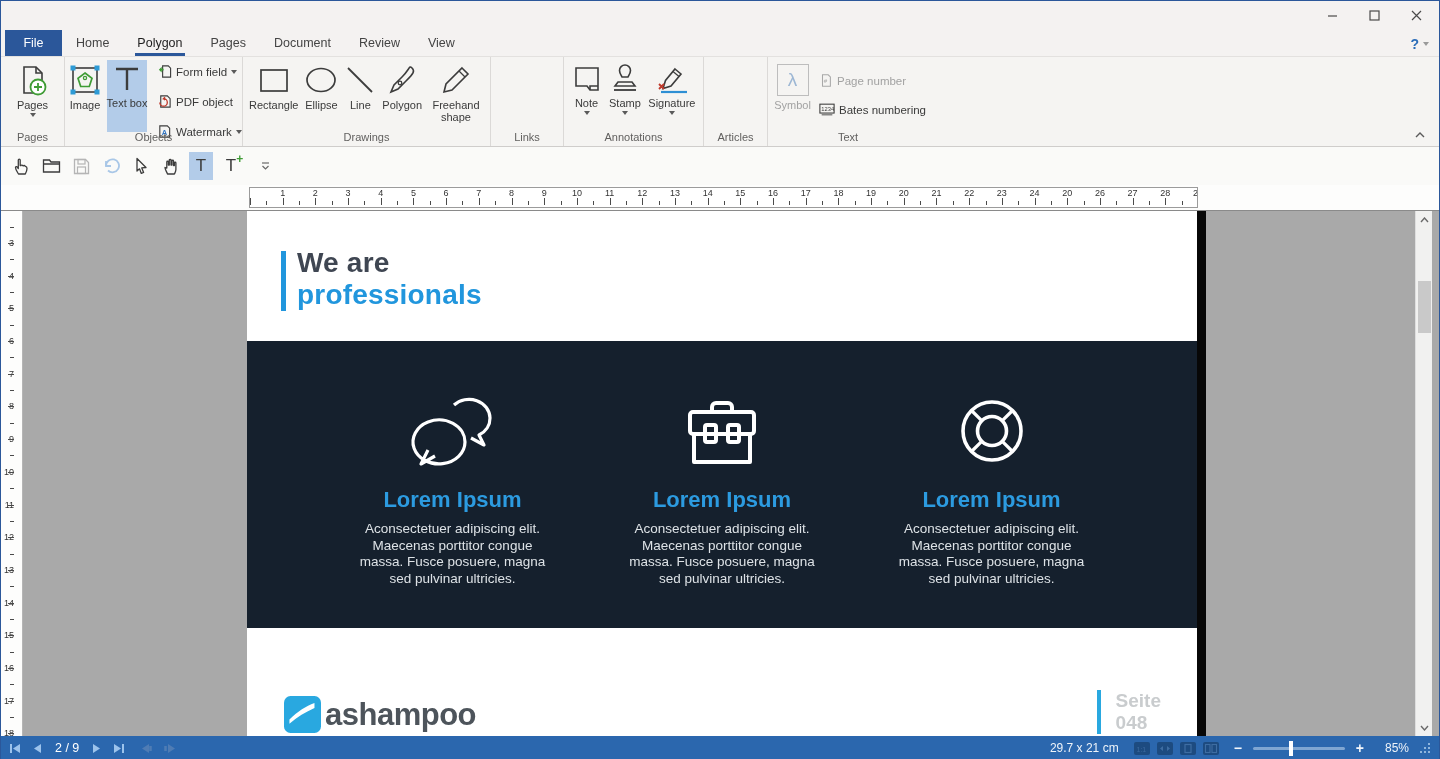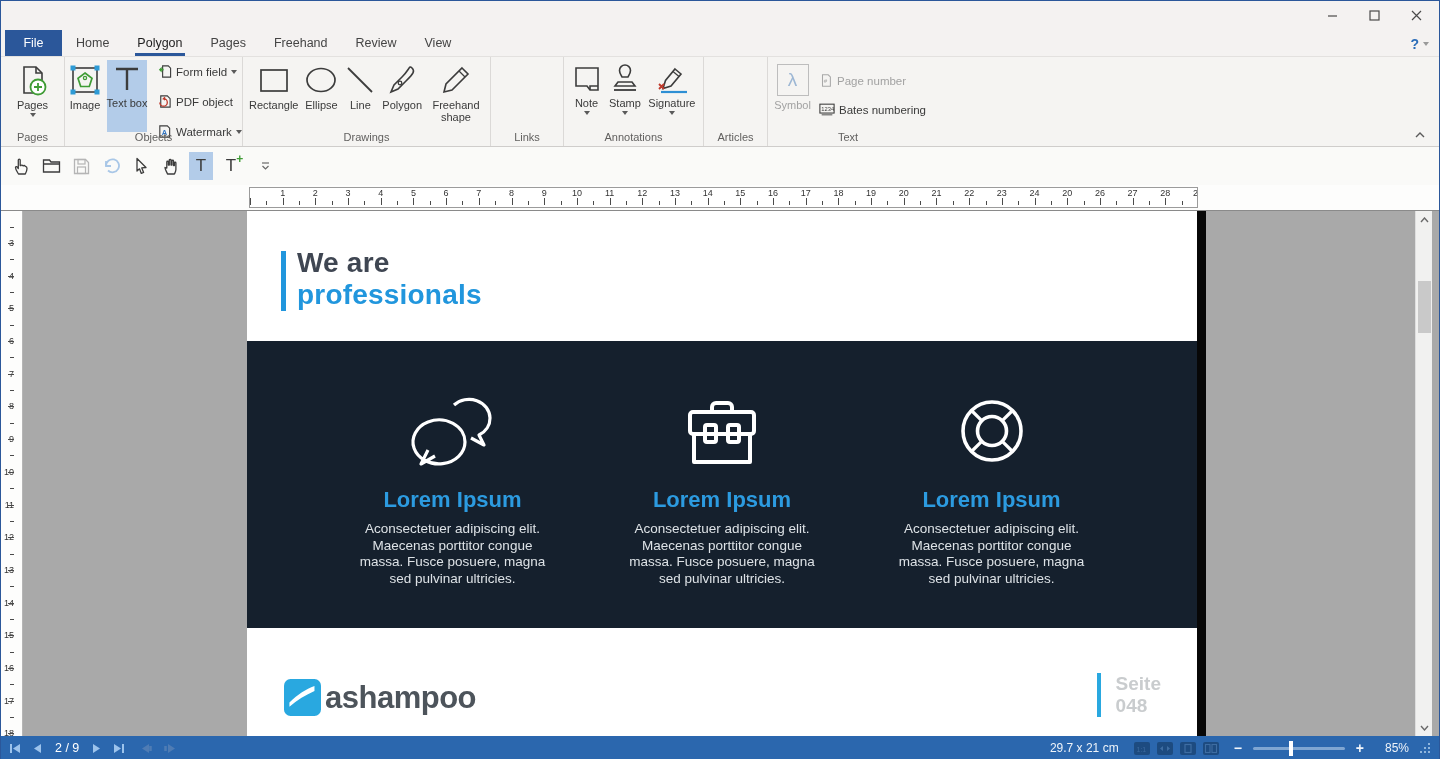--- a/index.html
+++ b/index.html
@@ -66,21 +66,21 @@
   .accentbar { position:absolute; left:34px; top:40px; width:5px; height:60px; background:#2196dd; }
   .h1a { position:absolute; left:50px; top:36px; font-size:28px; font-weight:bold; color:#3f4652; letter-spacing:0.2px; }
   .h1b { position:absolute; left:50px; top:68px; font-size:28px; font-weight:bold; color:#2196dd; letter-spacing:0.2px; }
 
   .dark { position:absolute; top:130px; left:0; width:100%; height:287px; background:#15202d; display:flex; justify-content:space-between; padding:40px 83px 0; }
   .col { width:245px; text-align:center; }
   .col .iconbox { height:100px; display:flex; align-items:center; justify-content:center; }
   .col h3 { color:#2c9be0; font-size:22px; font-weight:bold; margin-top:6px; }
   .col p { color:#dde2e6; font-size:13.5px; line-height:16.5px; margin:8px auto 0; width:205px; }
 
-  .pfooter { position:absolute; top:400px; left:0; width:100%; height:109px; }
+  .pfooter { position:absolute; top:417px; left:0; width:100%; height:109px; }
   .brand { position:absolute; left:37px; top:68px; display:flex; align-items:center; gap:4px; }
   .brandname { font-size:31px; color:#4d545b; font-weight:600; letter-spacing:-0.5px; }
   .seite { position:absolute; right:36px; top:62px; display:flex; gap:15px; }
   .seitebar { width:4px; height:44px; background:#29a8e0; }
   .seitetext { font-size:19px; font-weight:bold; color:#c9ccce; line-height:22px; }
 
   .vscroll { position:absolute; right:7px; top:0; width:17px; height:100%; background:#f1f1f0; border-left:1px solid #dedede; }
   .sarrow { position:absolute; left:0; width:17px; height:17px; display:flex; align-items:center; justify-content:center; }
   .sthumb { position:absolute; left:2px; top:70px; width:13px; height:52px; background:#c9c9c9; }
 
@@ -119,21 +119,21 @@
           </svg>
       </div>
     </div>
   </div>
 
   <div class="tabrow">
     <div class="filetab">File</div>
     <div class="tab">Home</div>
     <div class="tab active">Polygon</div>
     <div class="tab">Pages</div>
-    <div class="tab">Freehand</div>
+    <div class="tab">Document</div>
     <div class="tab">Review</div>
     <div class="tab">View</div>
     <div class="helpbox">
       <span class="helpq">?</span>
       <span class="caret dim"></span>
     </div>
   </div>
 
   <div class="ribbon">
 

